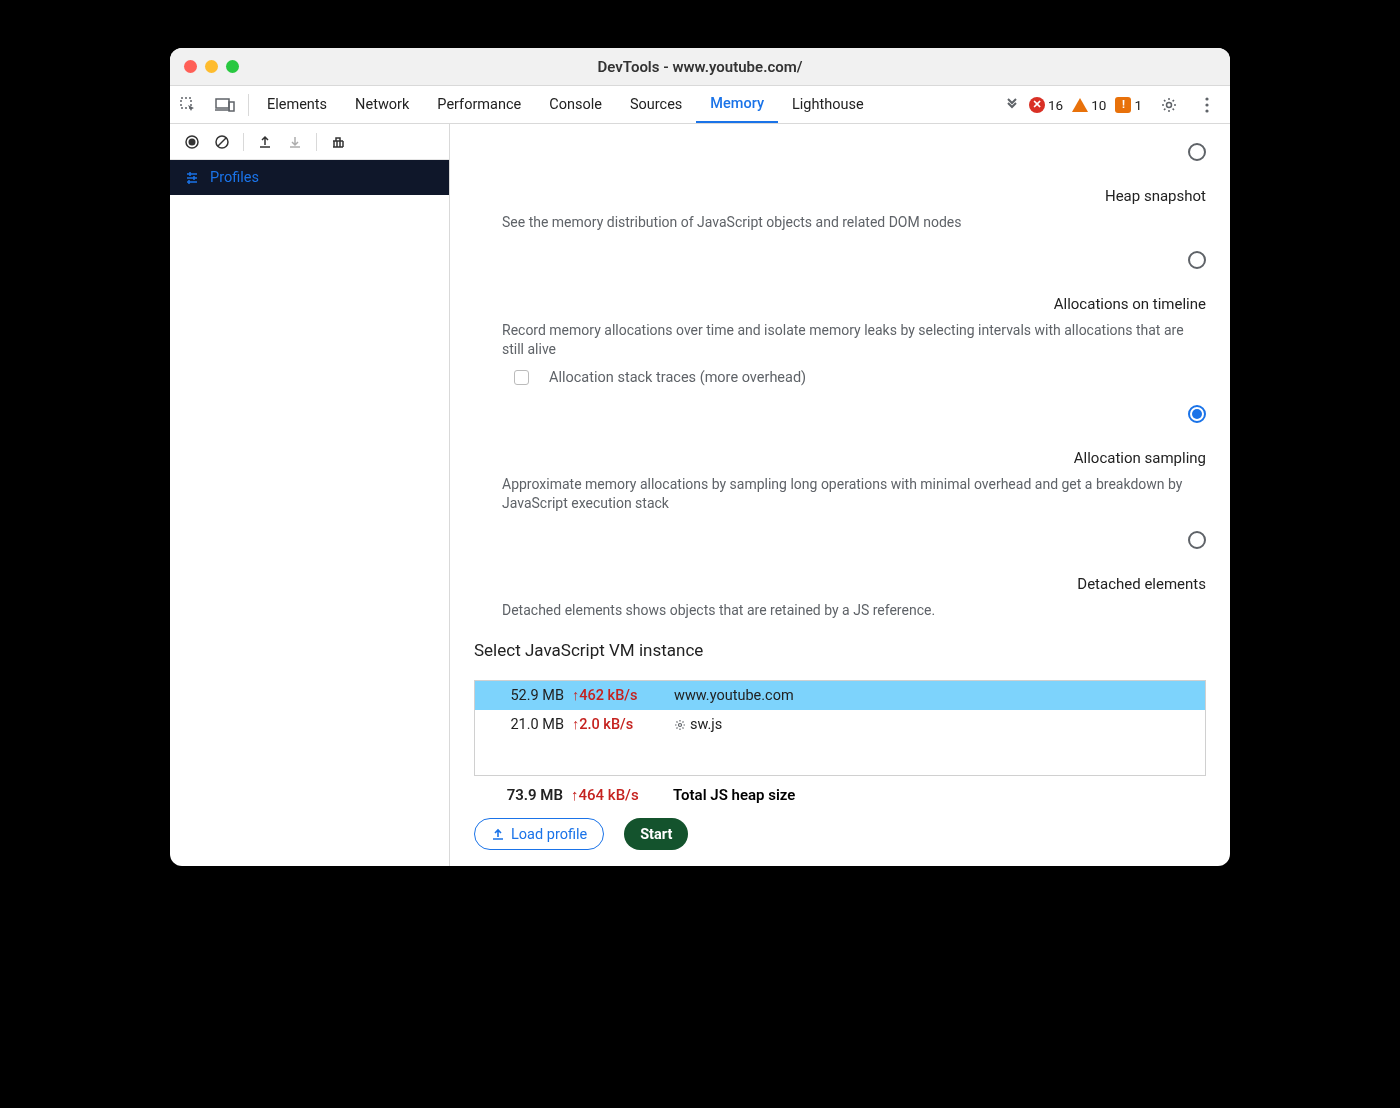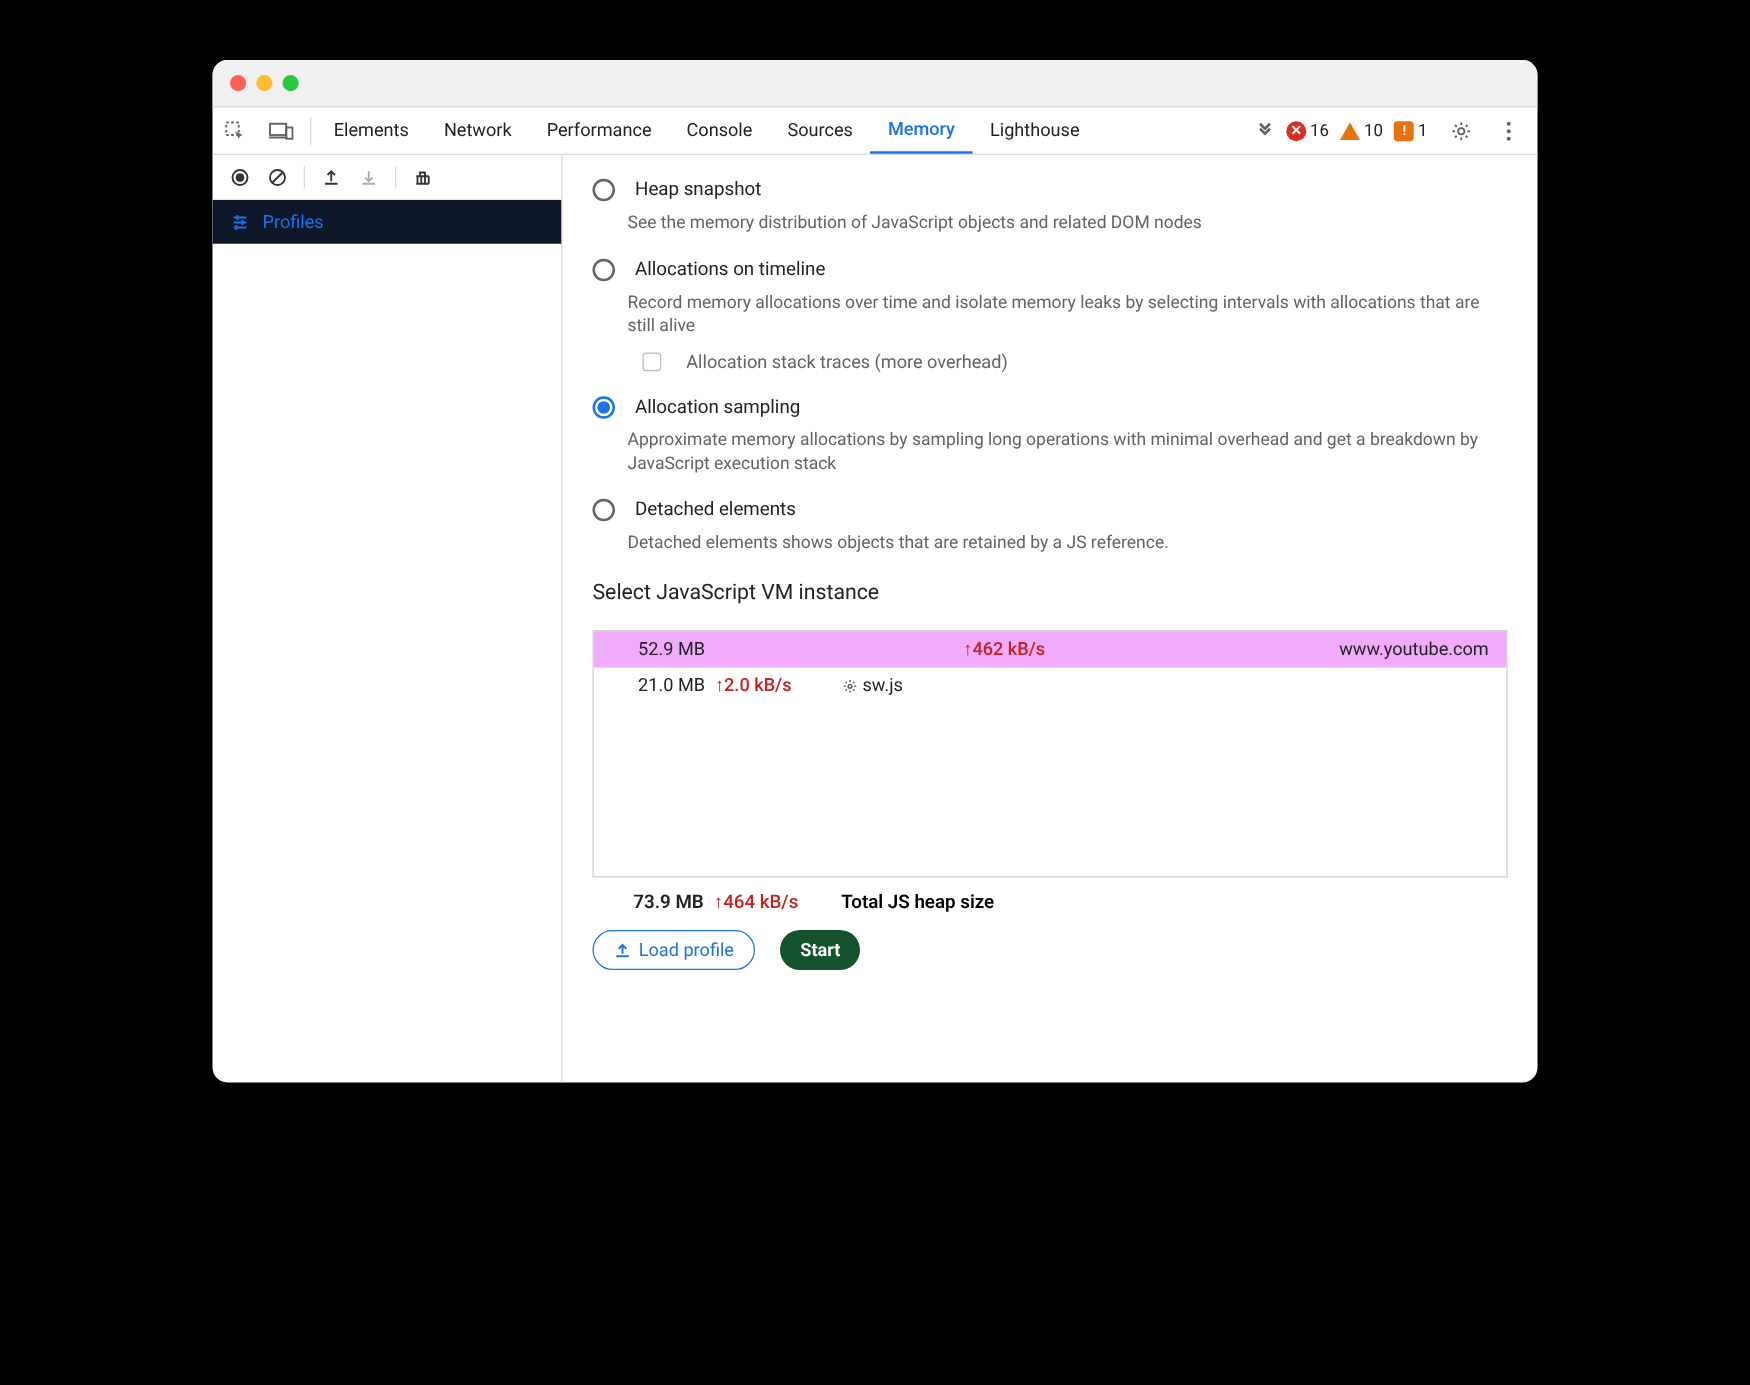--- a/index.html
+++ b/index.html
@@ -22,31 +22,31 @@
   .tri-warn { width: 0; height: 0; border-left: 8px solid transparent; border-right: 8px solid transparent; border-bottom: 14px solid #e8710a; position: relative; }
   .sq-issue { width: 16px; height: 16px; background: #e8710a; border-radius: 3px; color:#fff; display:flex; align-items:center; justify-content:center; font-size:11px; font-weight:700; }
   .content { flex: 1; display: flex; min-height: 0; }
   .sidebar { width: 280px; border-right: 1px solid #d9d9d9; display: flex; flex-direction: column; }
   .sb-toolbar { height: 36px; border-bottom: 1px solid #e5e5e5; display: flex; align-items: center; gap: 2px; padding: 0 8px; }
   .sb-toolbar .iconbtn { padding: 4px 6px; color: #555; cursor: pointer; }
   .sb-toolbar .sep { width:1px; height:18px; background:#d9d9d9; margin: 0 5px; }
   .sb-item { display: flex; align-items: center; gap: 10px; padding: 9px 14px; background: #0f172a; color: #1a73e8; font-size: 14.5px; border-radius: 0; cursor: pointer; }
   .main { flex: 1; overflow: auto; padding: 18px 24px 0 24px; display: flex; flex-direction: column; }
   .section-title { font-size: 17px; color: #222; margin-bottom: 12px; }
-  .radio-row { display: flex; align-items: flex-start; gap: 16px; margin-bottom: 4px; cursor: pointer; }
+  .radio-row { display: flex; align-items: flex-end; gap: 26px; margin-bottom: 4px; cursor: pointer; flex-direction: column; }
   .radio { width: 18px; height: 18px; border: 2px solid #5f6368; border-radius: 50%; flex-shrink: 0; margin-top: 1px; display:flex; align-items:center; justify-content:center; }
   .radio.sel { border-color: #1a73e8; }
   .radio.sel::after { content:""; width:10px; height:10px; background:#1a73e8; border-radius:50%; }
   .radio-label { font-size: 15px; color: #222; }
   .radio-desc { font-size: 14px; color: #5f6368; margin: 4px 0 18px 28px; line-height: 1.35; }
   .checkbox-row { display:flex; align-items:center; gap:20px; margin: -8px 0 18px 40px; color:#5f6368; font-size:14.5px; }
   .checkbox { width:15px; height:15px; border:1.5px solid #bbb; border-radius:3px; }
   .vm-box { border: 1px solid #d0d0d0; margin-top: 8px; height: 198px; display:flex; flex-direction:column; }
   .vm-row { display:flex; align-items:center; gap: 0; padding: 6px 14px; font-size:14.5px; cursor:pointer; }
-  .vm-row.sel { background:#f0abfc;justify-content:space-between; }
+  .vm-row.sel { background:#7dd3fc; }
   .vm-size { width: 75px; text-align:right; color:#222; }
   .vm-rate { width: 90px; text-align:left; color:#c5221f; font-weight:500; margin-left: 8px; }
   .vm-rate .arr { font-weight:700; }
   .vm-name { margin-left: 12px; color:#222; display:flex; align-items:center; gap:4px; }
   .total-row { display:flex; align-items:center; gap:0; padding: 10px 14px 6px 14px; font-size:15px; font-weight:600; }
   .actions { display:flex; gap:20px; padding: 8px 0 16px 0; }
   .btn { height: 32px; padding: 0 16px; border-radius: 16px; font-size:14.5px; display:flex; align-items:center; gap:6px; cursor:pointer; }
   .btn-outline { border:1px solid #1a73e8; color:#1a73e8; background:#fff; }
   .btn-primary { border:none; background:#14532d; color:#fff; font-weight:700; }
   svg { display:block; }
@@ -54,20 +54,21 @@
 </head>
 <body>
 
 <div class="window">
   <div class="titlebar">
     <div class="traffic">
       <span class="r"></span>
       <span class="y"></span>
       <span class="g"></span>
     </div>
+    <div class="title">DevTools - www.youtube.com/</div>
   </div>
 
   <div class="tabbar">
     <div class="iconbtn">
       <svg width="18" height="18" viewBox="0 0 18 18" stroke="#5f6368" fill="none" stroke-width="1.5">
           <rect x="2" y="2" width="10" height="10" stroke-dasharray="2 2"></rect>
           <path d="M9 9 l6 3 -2 1 -1 2 z" fill="#5f6368" stroke="none"></path>
         </svg>
     </div>
     <div class="iconbtn">

